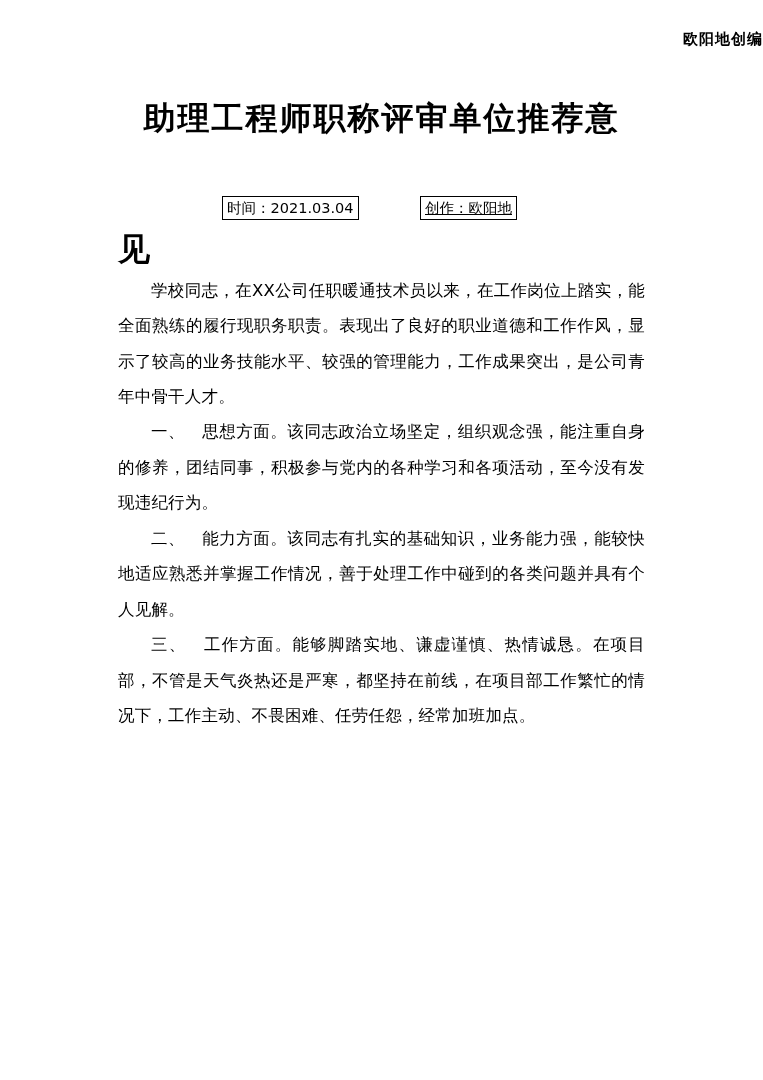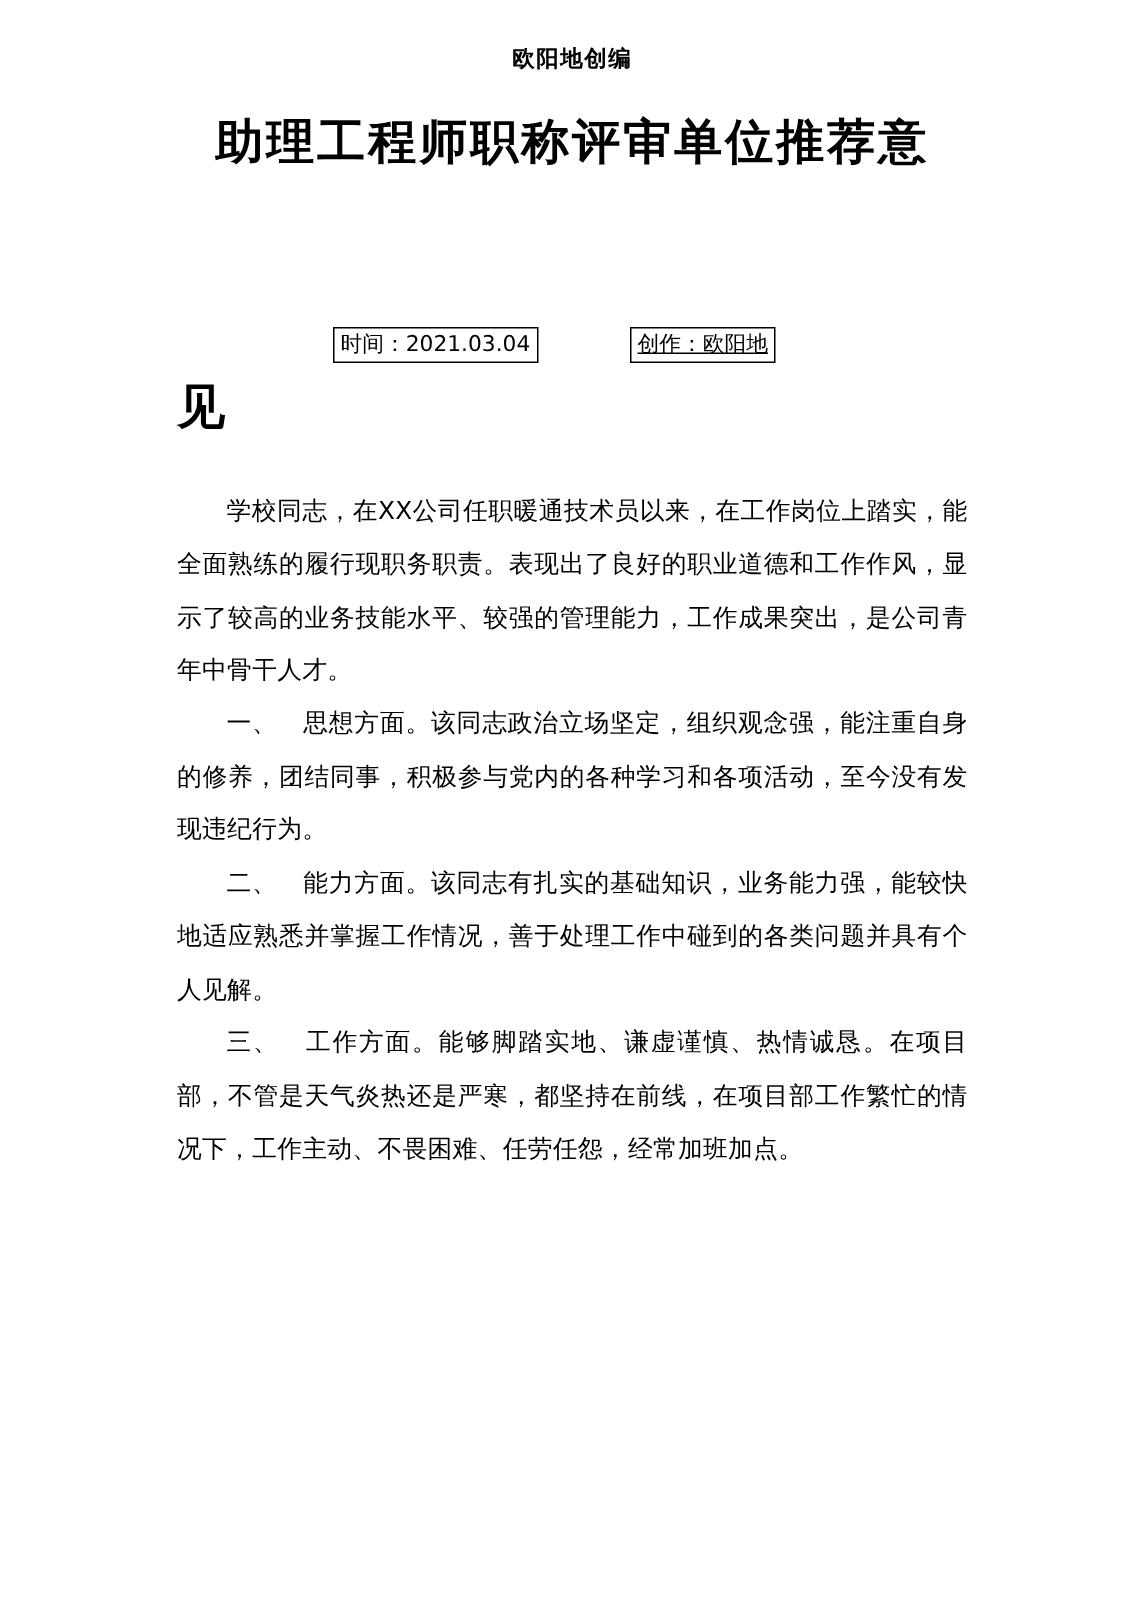--- a/index.html
+++ b/index.html
@@ -15,39 +15,39 @@
     overflow: hidden;
   }
   .page {
     position: relative;
     width: 763px;
     height: 1080px;
     box-sizing: border-box;
     padding: 0;
   }
   .header-line {
-    text-align: center;
+    text-align: right;
     font-size: 15px;
     font-weight: bold;
     letter-spacing: 1px;
     margin-top: 30px;
     font-family: Liberation Mono, monospace;
   }
   .doc-title {
     text-align: center;
     font-size: 32px;
     font-weight: bold;
     letter-spacing: 2px;
-    margin-top: 24px;
+    margin-top: 48px;
     padding: 0 60px;
     line-height: 1.35;
   }
   .meta-row {
     position: relative;
-    margin-top: 102px;
+    margin-top: 56px;
     height: 26px;
     padding: 0 100px;
   }
   .meta-box {
     position: absolute;
     border: 1px solid #000;
     font-size: 14.5px;
     padding: 2px 4px;
     line-height: 1.25;
     white-space: nowrap;
@@ -59,21 +59,21 @@
   .title-overflow {
     font-size: 32px;
     font-weight: bold;
     letter-spacing: 2px;
     margin-top: 8px;
     padding-left: 118px;
     line-height: 1.2;
   }
 
   .body-text {
-    margin-top: 32px;
+    margin-top: 4px;
     padding: 0 118px 0 118px;
   }
   .para {
     font-size: 16.5px;
     line-height: 2.15;
     text-align: justify;
     text-justify: inter-ideograph;
     margin: 0;
     text-indent: 2em;
     letter-spacing: 0.2px;

